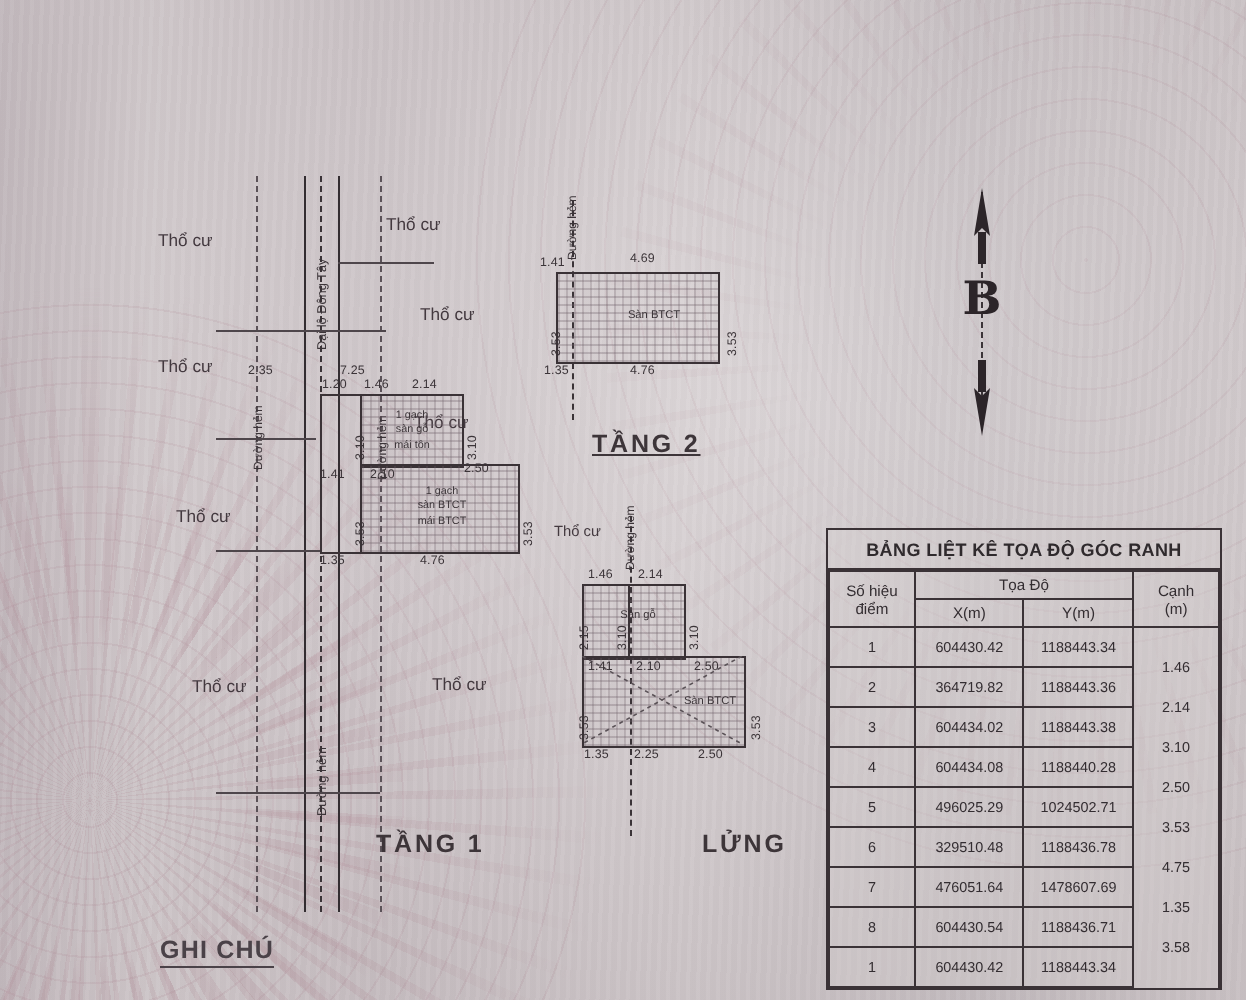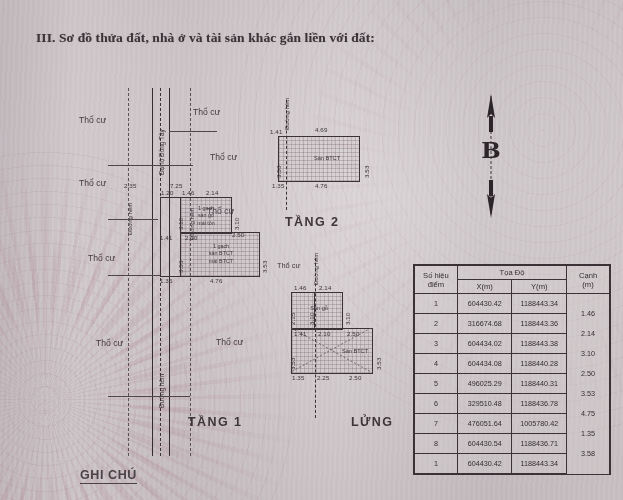--- a/index.html
+++ b/index.html
@@ -101,21 +101,20 @@
 
 <div id="paper">
   <div class="wm" id="wm-arc"></div>
   <div class="wm" id="wm-arc2"></div>
   <div class="wm" id="wm-drum"></div>
   <div class="wm" id="wm-drum2"></div>
   <div class="wm" id="wm-rings"></div>
   <div id="wm-stripes"></div>
   <div id="paper-shade"></div>
 
-  <div id="heading">III. Sơ đồ thửa đất, nhà ở và tài sản khác gắn liền với đất:</div>
 
   <div id="north">
     <svg width="42" height="128" viewBox="0 0 42 128">
       <line x1="21" y1="4" x2="21" y2="124" stroke="#2c2529" stroke-width="0.9" stroke-dasharray="3,2"></line>
       <polygon points="21,2 25,26 21,22 17,26" fill="#2c2529"></polygon>
       <polygon points="21,126 25,102 21,106 17,102" fill="#2c2529"></polygon>
       <rect x="19" y="24" width="4" height="16" fill="#2c2529"></rect>
       <rect x="19" y="88" width="4" height="16" fill="#2c2529"></rect>
     </svg>
     <div id="north-letter">B</div>
@@ -220,23 +219,24 @@
   <div class="box hatch" style="left:278px;top:136px;width:80px;height:44px;"></div>
   <div class="note" style="left:310px;top:155px;width:34px;font-size:5.6px;">Sàn BTCT</div>
 
   <div class="dim" style="left:270px;top:128px;">1.41</div>
   <div class="dim" style="left:315px;top:126px;">4.69</div>
   <div class="dim" style="left:272px;top:182px;">1.35</div>
   <div class="dim" style="left:315px;top:182px;">4.76</div>
   <div class="dim v" style="left:275px;top:178px;">3.53</div>
   <div class="dim v" style="left:363px;top:178px;">3.53</div>
 
-  <div class="plan-title" style="left:285px;top:215px;">TẦNG  2</div>
+  <div class="plan-title" style="left:296px;top:215px;text-decoration:underline;">TẦNG  2</div>
 
   <div id="coord-table">
+    <div id="coord-title">BẢNG LIỆT KÊ TỌA ĐỘ GÓC RANH</div>
     <table>
       <thead>
         <tr>
           <th class="c-id" rowspan="2">
             <div>Số hiệu</div>
             <div>điểm</div>
           </th>
           <th colspan="2">Tọa Độ</th>
           <th class="c-e" rowspan="2">
             <div>Cạnh</div>
@@ -250,52 +250,52 @@
       </thead>
       <tbody id="coord-body">
           <tr>
             <td class="idc">1</td>
             <td>604430.42</td>
             <td>1188443.34</td>
             <td class="edge" style="border-bottom: none;"></td>
           </tr>
           <tr>
             <td class="idc">2</td>
-            <td>316674.68</td>
+            <td>364719.82</td>
             <td>1188443.36</td>
             <td class="edge" style="vertical-align: top; border-top: none; border-bottom: none; position: relative; top: -6px;">1.46</td>
           </tr>
           <tr>
             <td class="idc">3</td>
             <td>604434.02</td>
             <td>1188443.38</td>
             <td class="edge" style="vertical-align: top; border-top: none; border-bottom: none; position: relative; top: -6px;">2.14</td>
           </tr>
           <tr>
             <td class="idc">4</td>
             <td>604434.08</td>
             <td>1188440.28</td>
             <td class="edge" style="vertical-align: top; border-top: none; border-bottom: none; position: relative; top: -6px;">3.10</td>
           </tr>
           <tr>
             <td class="idc">5</td>
             <td>496025.29</td>
-            <td>1188440.31</td>
+            <td>1024502.71</td>
             <td class="edge" style="vertical-align: top; border-top: none; border-bottom: none; position: relative; top: -6px;">2.50</td>
           </tr>
           <tr>
             <td class="idc">6</td>
             <td>329510.48</td>
             <td>1188436.78</td>
             <td class="edge" style="vertical-align: top; border-top: none; border-bottom: none; position: relative; top: -6px;">3.53</td>
           </tr>
           <tr>
             <td class="idc">7</td>
             <td>476051.64</td>
-            <td>1005780.42</td>
+            <td>1478607.69</td>
             <td class="edge" style="vertical-align: top; border-top: none; border-bottom: none; position: relative; top: -6px;">4.75</td>
           </tr>
           <tr>
             <td class="idc">8</td>
             <td>604430.54</td>
             <td>1188436.71</td>
             <td class="edge" style="vertical-align: top; border-top: none; border-bottom: none; position: relative; top: -6px;">1.35</td>
           </tr>
           <tr>
             <td class="idc">1</td>

